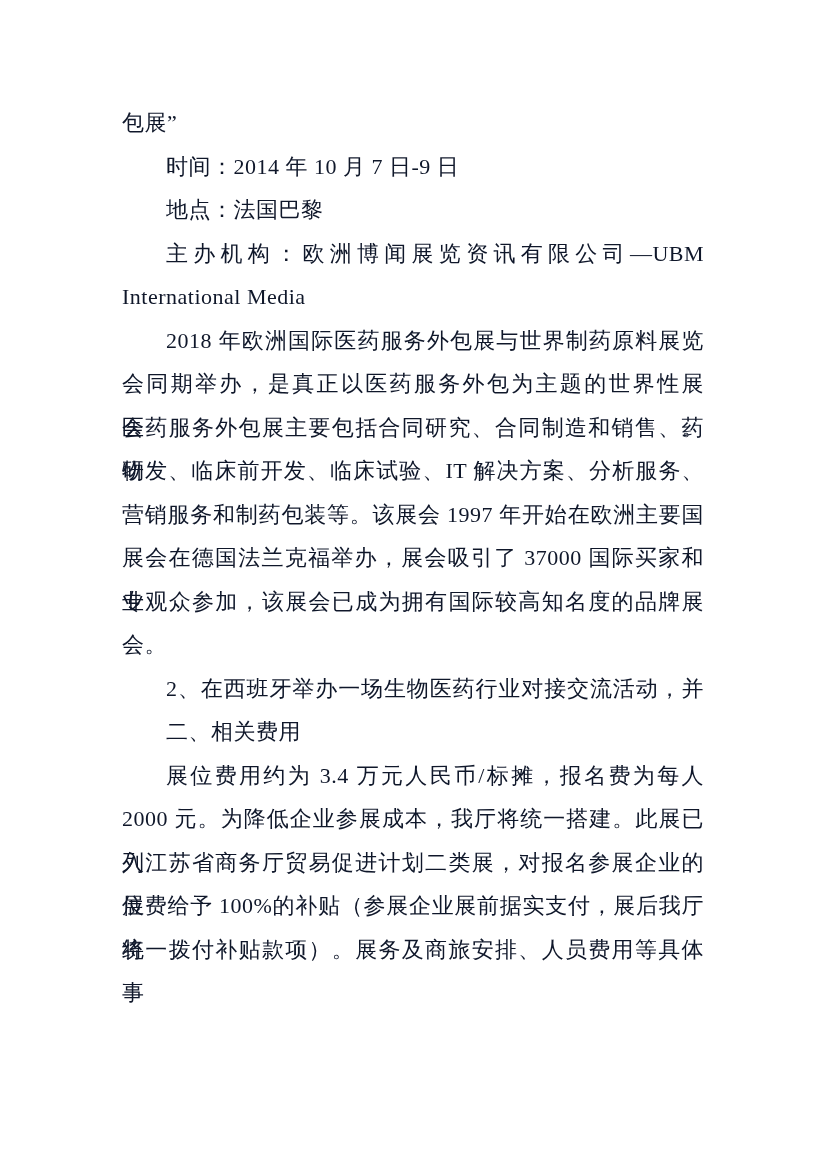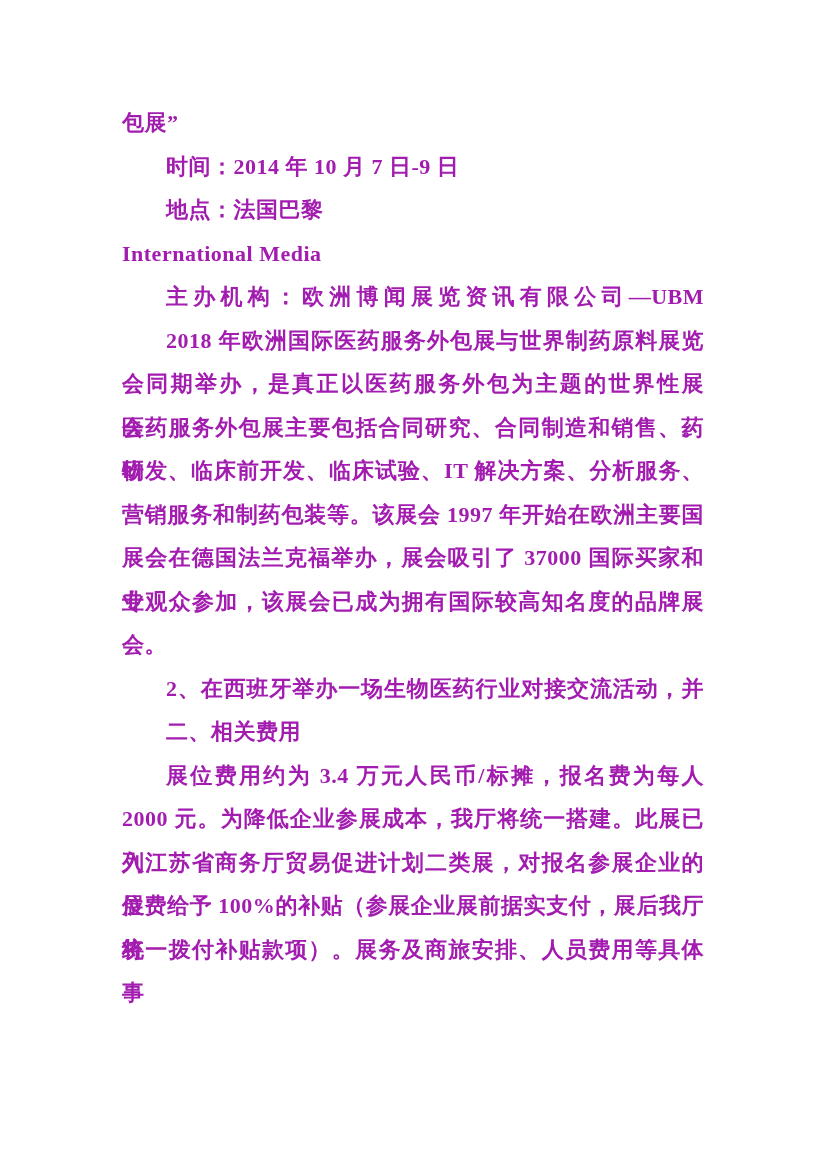--- a/index.html
+++ b/index.html
@@ -7,22 +7,21 @@
     padding: 0;
     background: #ffffff;
   }
   .page {
     position: relative;
     width: 827px;
     height: 1030px;
     background: #ffffff;
     overflow: hidden;
     font-family: "Liberation Serif", "DejaVu Serif", serif;
-    color: #a21caf;
-    font-weight: bold;
+    color: #0f172a;
   }
   .content {
     position: absolute;
     left: 122px;
     top: 101px;
     width: 582px;
   }
   .line {
     height: 43.5px;
     line-height: 43.5px;
@@ -40,22 +39,22 @@
   }
 </style>
 </head>
 <body>
 
 <div class="page">
   <div class="content">
     <div class="line">包展”</div>
     <div class="line indent">时间：2014 年 10 月 7 日-9 日</div>
     <div class="line indent">地点：法国巴黎</div>
+    <div class="line indent fill">主办机构：欧洲博闻展览资讯有限公司—UBM</div>
     <div class="line">International Media</div>
-    <div class="line indent fill">主办机构：欧洲博闻展览资讯有限公司—UBM</div>
     <div class="line indent fill">2018 年欧洲国际医药服务外包展与世界制药原料展览</div>
     <div class="line fill">会同期举办，是真正以医药服务外包为主题的世界性展会。</div>
     <div class="line fill">医药服务外包展主要包括合同研究、合同制造和销售、药物</div>
     <div class="line fill">研发、临床前开发、临床试验、IT 解决方案、分析服务、</div>
     <div class="line fill">营销服务和制药包装等。该展会 1997 年开始在欧洲主要国</div>
     <div class="line fill">展会在德国法兰克福举办，展会吸引了 37000 国际买家和专</div>
     <div class="line fill">业观众参加，该展会已成为拥有国际较高知名度的品牌展</div>
     <div class="line">会。</div>
     <div class="line indent fill">2、在西班牙举办一场生物医药行业对接交流活动，并</div>
     <div class="line indent">二、相关费用</div>

